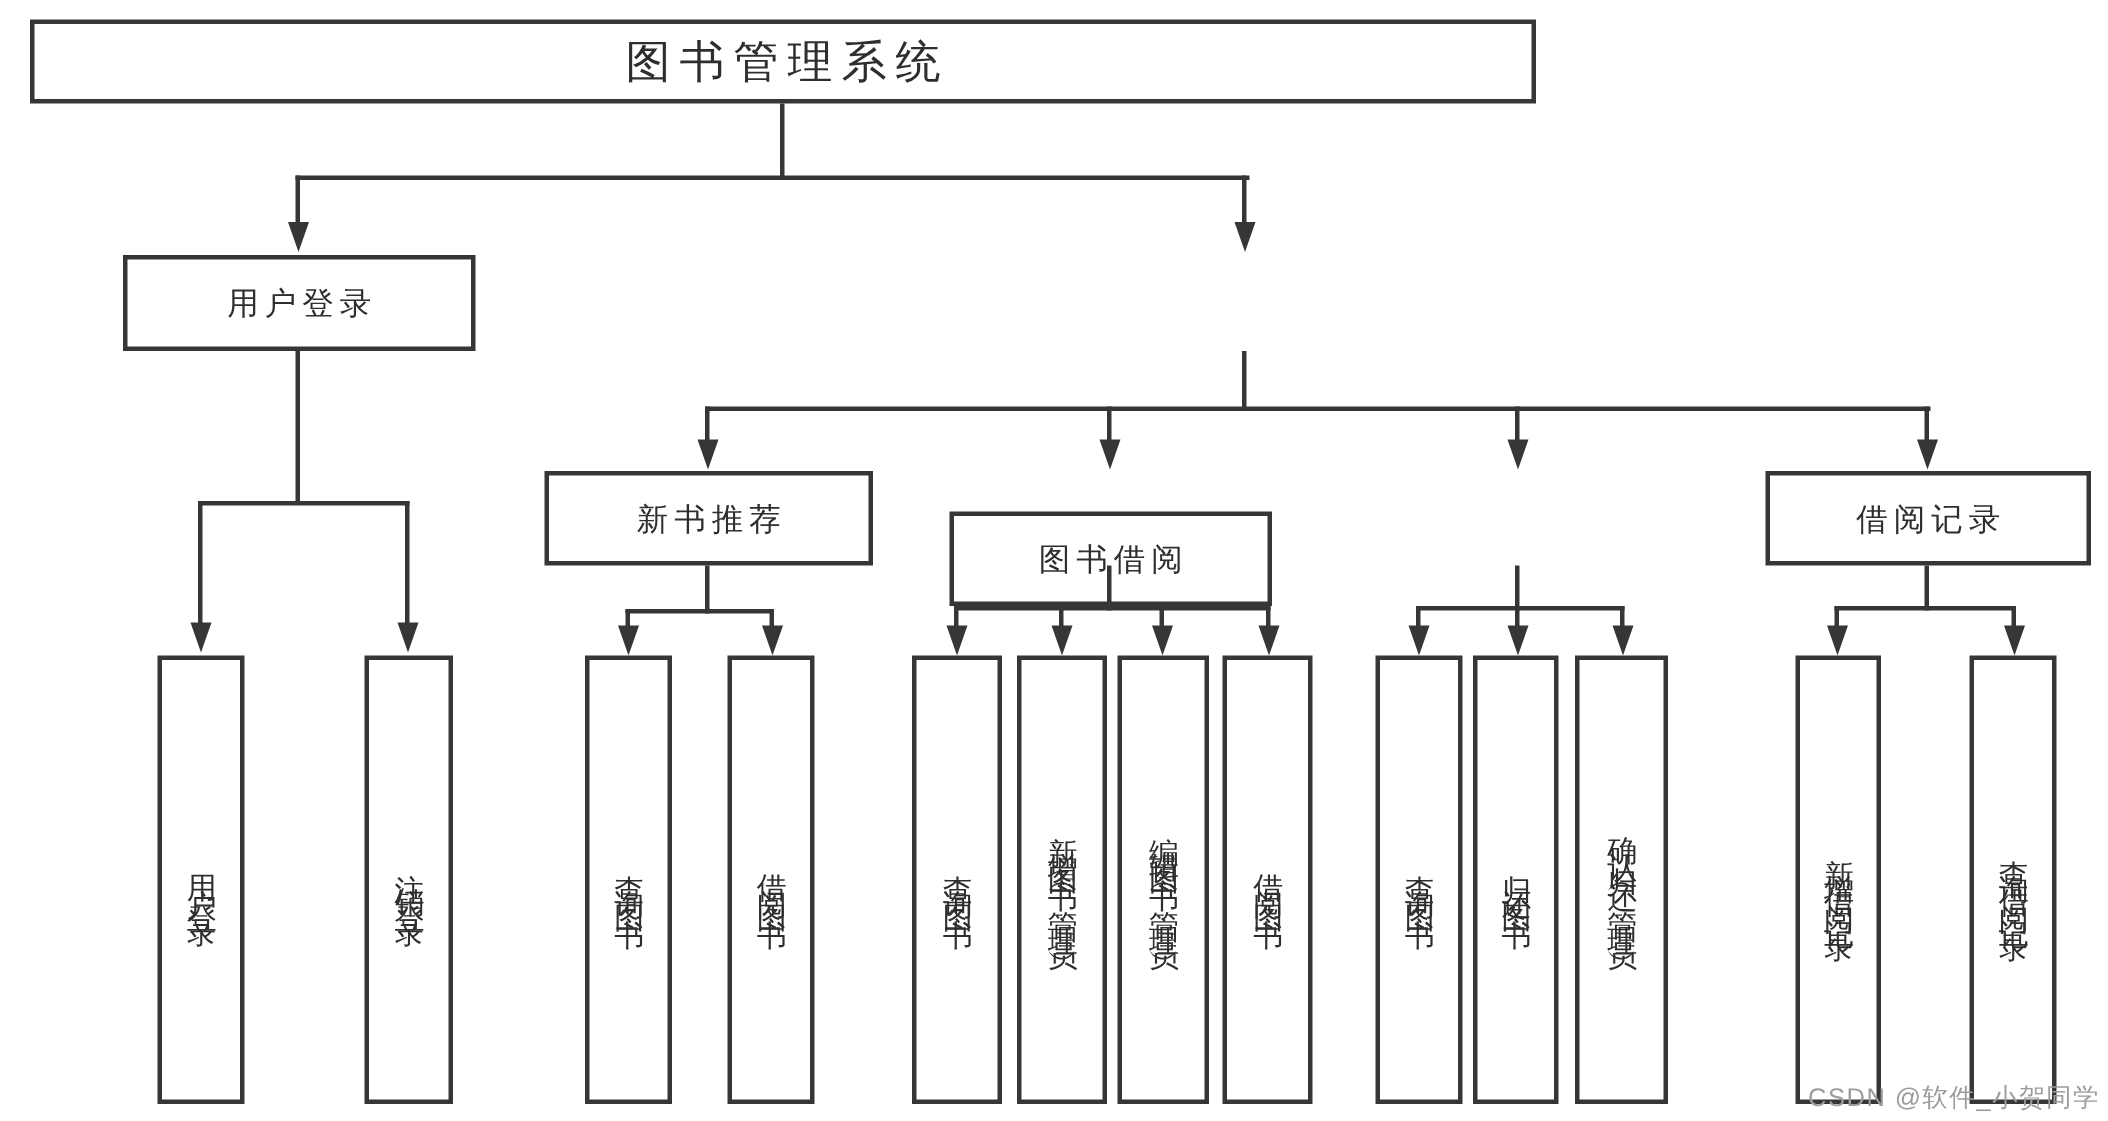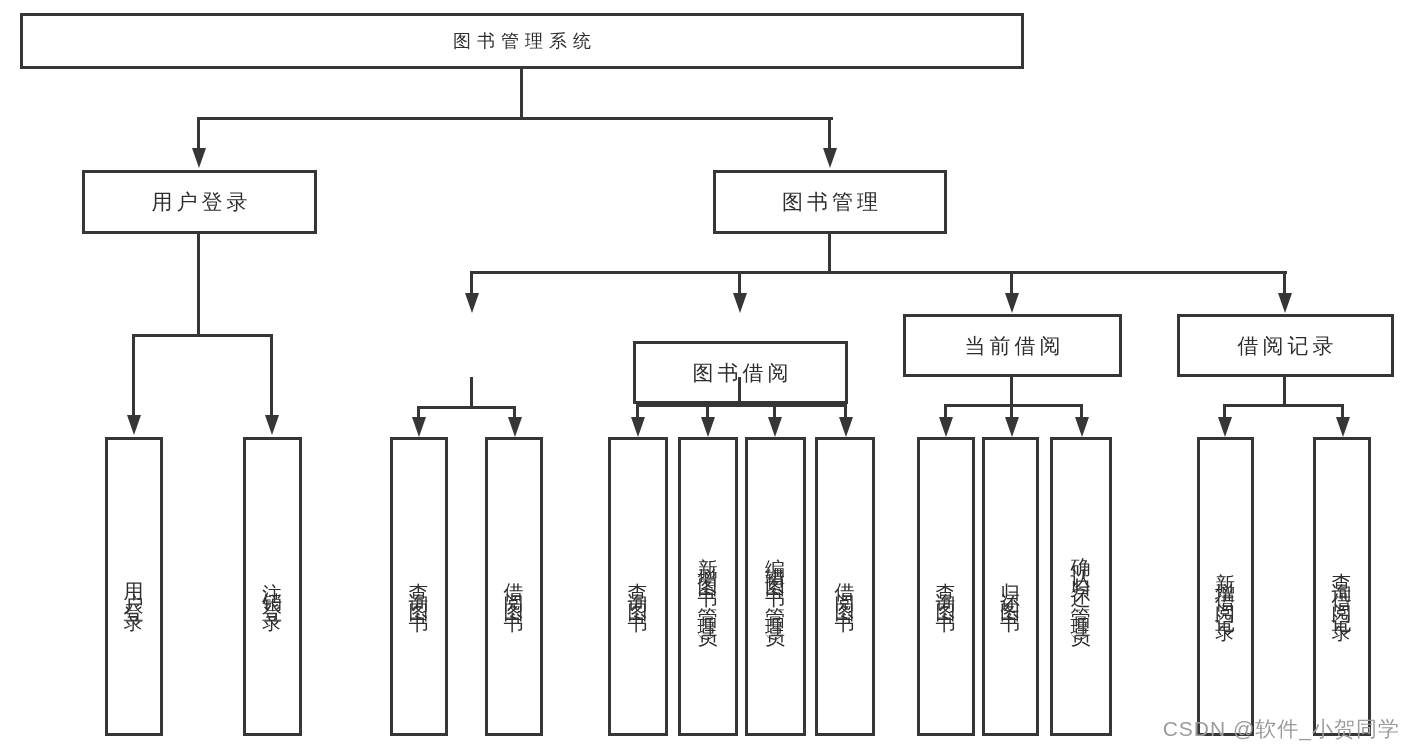--- a/index.html
+++ b/index.html
@@ -14,64 +14,61 @@
     font-family:"Liberation Sans","DejaVu Sans",sans-serif;
     overflow:hidden;
   }
   .node{
     position:absolute;box-sizing:border-box;background:#fff;
     border:3px solid var(--line);
     display:flex;align-items:center;justify-content:center;
     color:var(--text);
   }
   .node.h span{font-size:21px;letter-spacing:4px;text-indent:4px;white-space:nowrap;}
-  .node.root span{font-size:18px;letter-spacing:6px;text-indent:6px;}
+  .node.root span{font-size:30px;letter-spacing:6px;text-indent:6px;}
   .leaf span{
     writing-mode:vertical-rl;text-orientation:mixed;
     font-size:20px;letter-spacing:10px;line-height:1;
     color:var(--text);
   }
   .vl{position:absolute;width:3px;background:var(--line);}
   .hl{position:absolute;height:3px;background:var(--line);}
   .arrow{
     position:absolute;width:0;height:0;
     border-left:7px solid transparent;border-right:7px solid transparent;
     border-top:20px solid var(--line);
   }
   .watermark{
     position:absolute;right:5px;bottom:4px;
-    font-size:21px;color:var(--wm);letter-spacing:1px;
+    font-size:17px;color:var(--wm);letter-spacing:1px;
     white-space:nowrap;z-index:5;
   }
 </style>
 </head>
 <body>
 
 <div class="stage">
 
   <div class="node root" style="left:20px;top:13px;width:1004px;height:56px;">
     <span>图书管理系统</span>
   </div>
 
   <div class="node h" style="left:82px;top:170px;width:235px;height:64px;">
     <span>用户登录</span>
   </div>
 
-  <div class="node h" style="left:713px;top:170px;width:234px;height:64px;">
-    <span>图书管理</span>
+
+  <div class="node h" style="left:363px;top:314px;width:219px;height:63px;">
+    <span>新书推荐</span>
   </div>
-
 
   <div class="node h" style="left:633px;top:314px;width:215px;height:63px;margin-top:27px;">
     <span>图书借阅</span>
   </div>
 
-  <div class="node h" style="left:903px;top:314px;width:219px;height:63px;">
-    <span>当前借阅</span>
-  </div>
 
   <div class="node h" style="left:1177px;top:314px;width:217px;height:63px;text-align:right;">
     <span>借阅记录</span>
   </div>
 
   <div class="node leaf" style="left:105px;top:437px;width:58px;height:299px;">
     <span>用户登录</span>
   </div>
   <div class="node leaf" style="left:243px;top:437px;width:59px;height:299px;">
     <span>注销登录</span>

